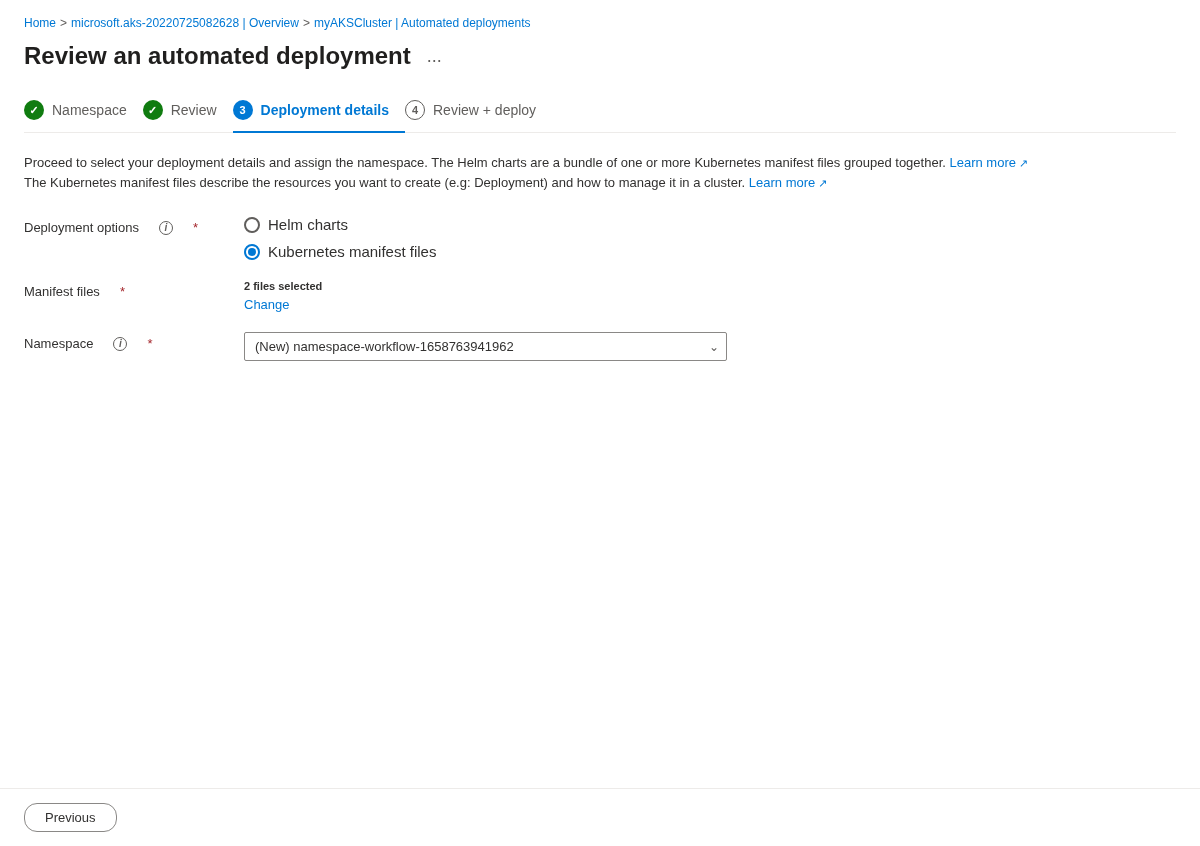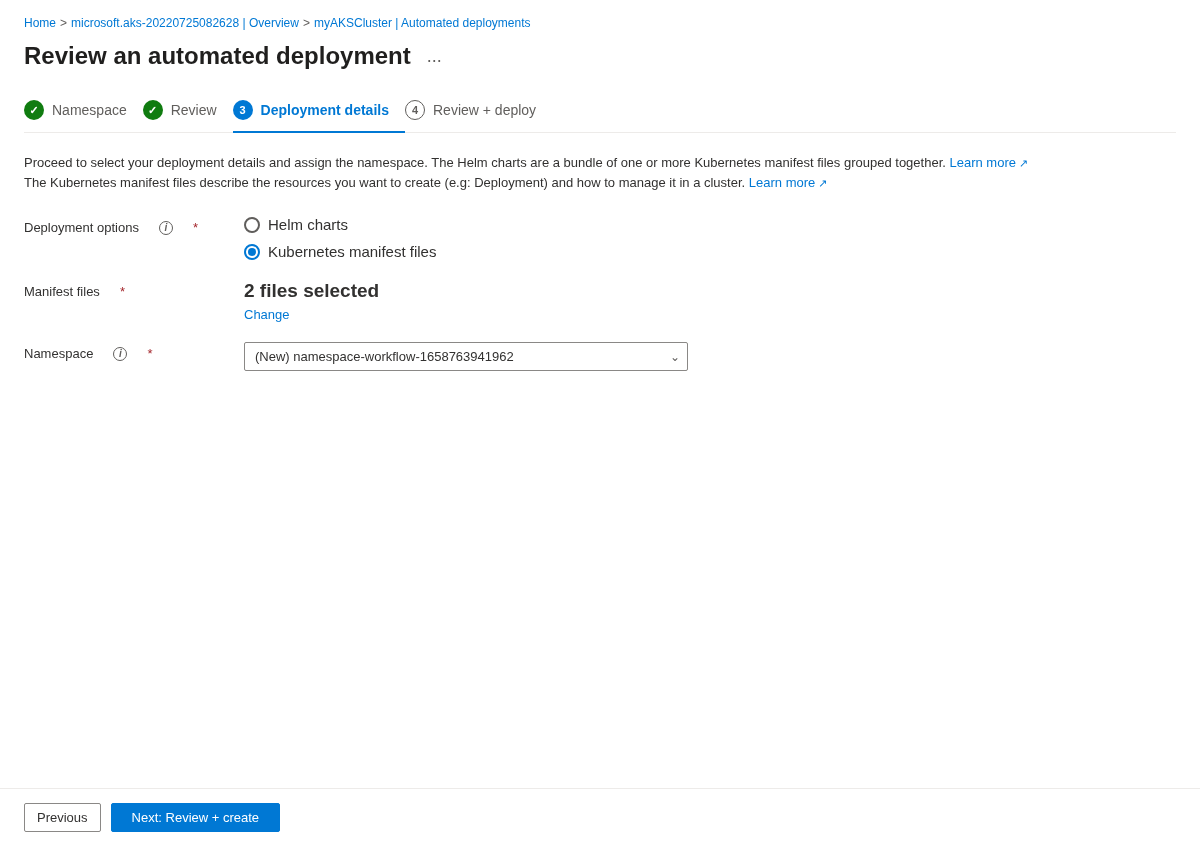--- a/index.html
+++ b/index.html
@@ -193,38 +193,38 @@
     }
     .radio-dot {
       width: 8px;
       height: 8px;
       border-radius: 50%;
       background: #0078d4;
     }
 
     
     .files-selected-text {
-      font-size: 19px;
+      font-size: 11px;
       font-weight: 600;
       color: #323130;
       margin-bottom: 4px;
     }
     .change-link {
       color: #0078d4;
       text-decoration: none;
       font-size: 13px;
       cursor: pointer;
       text-align: center;
     }
     .dropdown-wrapper {
       position: relative;
       display: inline-block;
     }
     .dropdown-wrapper select {
-      width: 444px;
+      width: 483px;
       border: 1px solid #8a8886;
       border-radius: 2px;
       padding: 6px 32px 6px 10px;
       font-size: 13px;
       color: #323130;
       background: #fff;
       appearance: none;
       -webkit-appearance: none;
       cursor: pointer;
     }
@@ -252,23 +252,23 @@
       padding: 14px 24px;
       display: flex;
       align-items: center;
       gap: 10px;
       background: #fff;
     }
     .btn-secondary {
       background: #fff;
       border: 1px solid #8a8886;
       color: #323130;
-      padding: 6px 12px;
-      font-size: 13px;
-      border-radius: 2px;
+      padding: 6px 20px;
+      font-size: 13px;
+      border-radius: 13px;
       cursor: pointer;
       font-family: inherit;
     }
     .btn-primary {
       background: #0078d4;
       border: 1px solid #0078d4;
       color: #fff;
       padding: 6px 20px;
       font-size: 13px;
       border-radius: 2px;
@@ -378,14 +378,13 @@
           <option>(New) namespace-workflow-1658763941962</option>
         </select>
         <span class="dropdown-chevron">⌄</span>
       </div>
     </div>
   </div>
 </div>
 
 <div class="footer">
   <button class="btn-secondary">Previous</button>
-  <button class="btn-primary">Next: Review + create</button>
 </div>
 
 </body></html>

